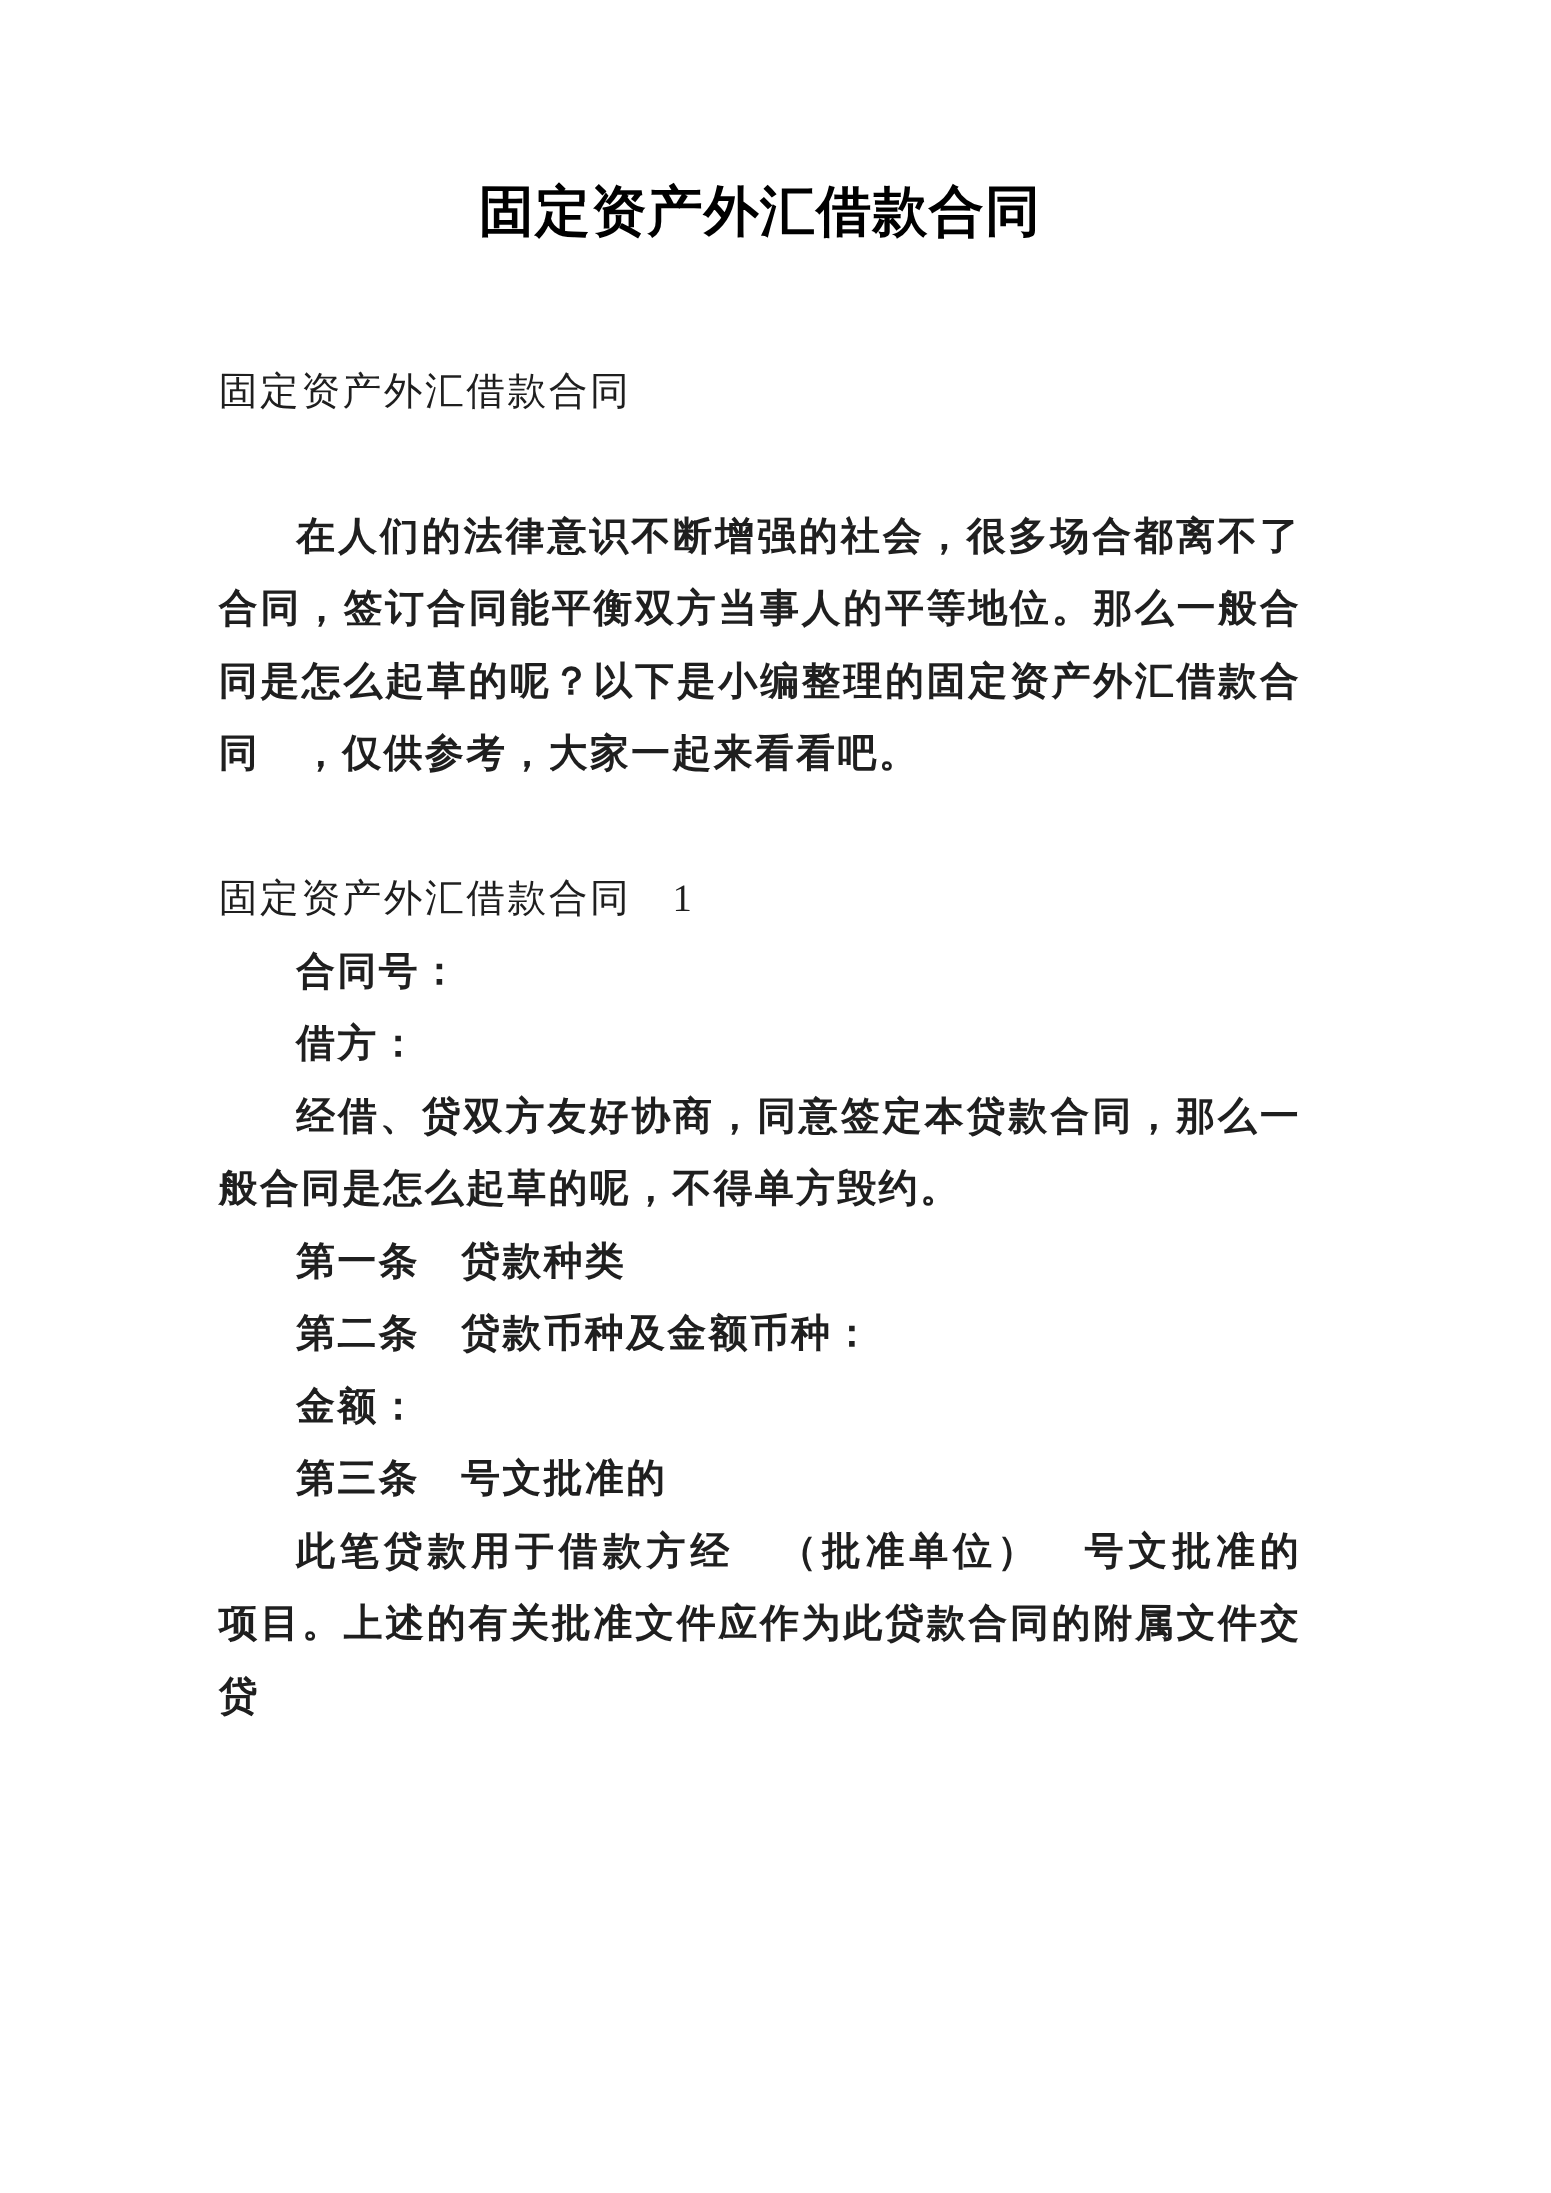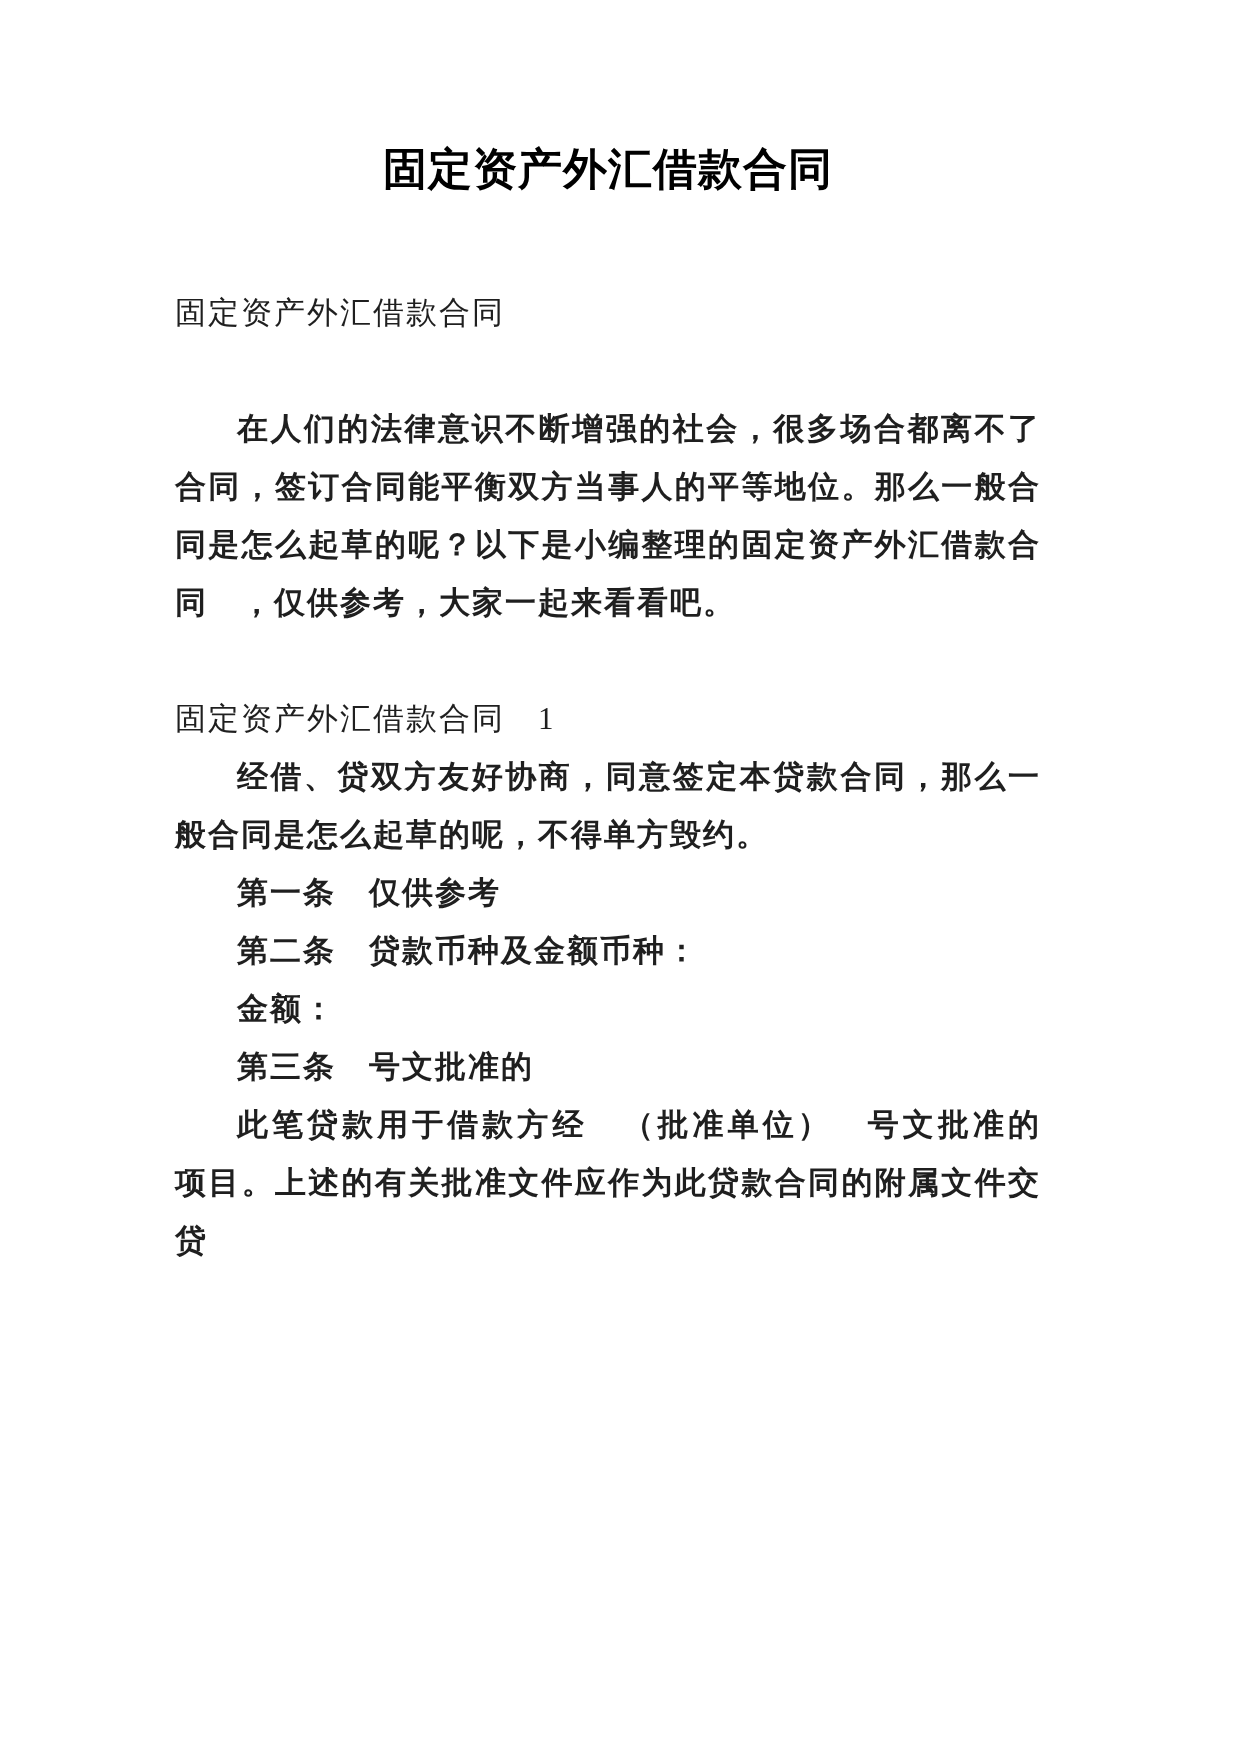--- a/index.html
+++ b/index.html
@@ -50,20 +50,22 @@
 </style>
 </head>
 <body>
 
 <div class="page">
   <h1 class="doc-title">固定资产外汇借款合同</h1>
   <div class="doc-body" id="doc-body">
       <p class="para">固定资产外汇借款合同</p>
       <p class="para indent gap">在人们的法律意识不断增强的社会，很多场合都离不了合同，签订合同能平衡双方当事人的平等地位。那么一般合同是怎么起草的呢？以下是小编整理的固定资产外汇借款合同　，仅供参考，大家一起来看看吧。</p>
       <p class="para gap">固定资产外汇借款合同　1</p>
+      <p class="para indent">合同号：</p>
+      <p class="para indent">借方：</p>
       <p class="para indent">经借、贷双方友好协商，同意签定本贷款合同，那么一般合同是怎么起草的呢，不得单方毁约。</p>
-      <p class="para indent">第一条　仅供参考</p>
+      <p class="para indent">第一条　贷款种类</p>
       <p class="para indent">第二条　贷款币种及金额币种：</p>
       <p class="para indent">金额：</p>
       <p class="para indent">第三条　号文批准的</p>
       <p class="para indent">此笔贷款用于借款方经　（批准单位）　号文批准的　项目。上述的有关批准文件应作为此贷款合同的附属文件交贷</p>
     </div>
 </div>
 
 </body></html>

